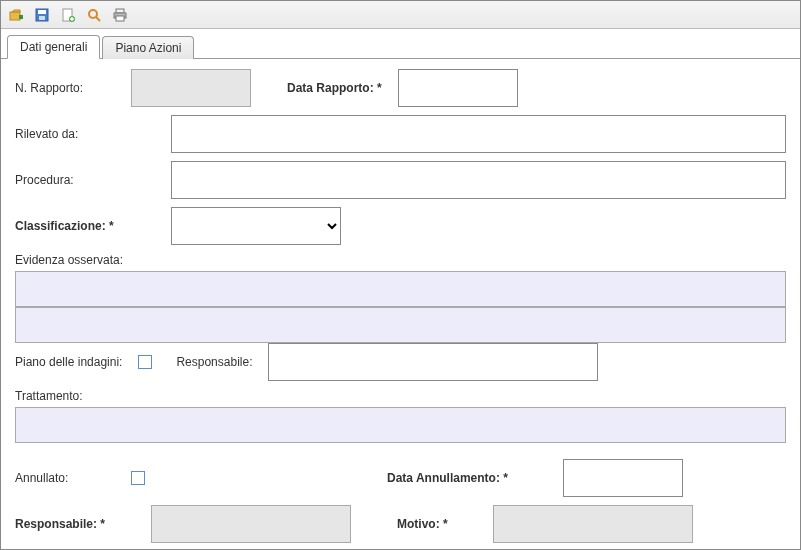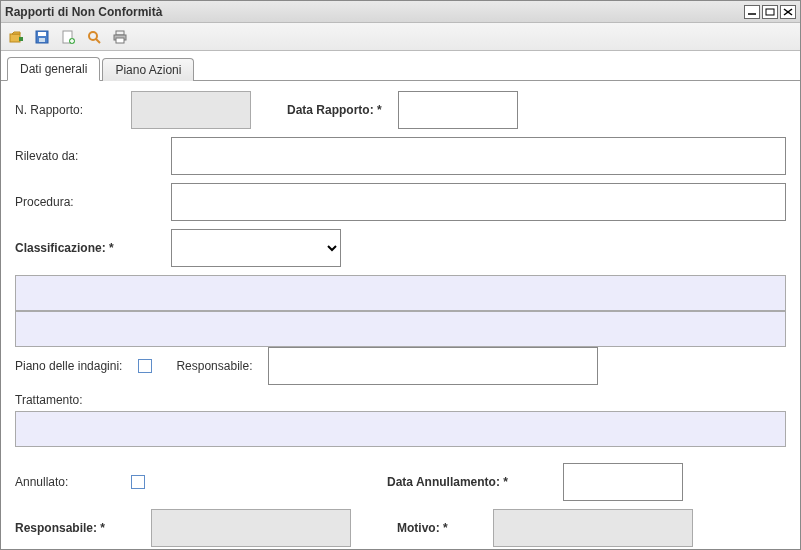--- a/index.html
+++ b/index.html
@@ -142,39 +142,20 @@
   }
   .w-120 { width: 120px; }
   .w-170 { width: 170px; }
   .w-full { flex: 1; }
 </style>
 </head>
 <body>
 
 <div class="window">
 
-  <div class="titlebar">
-    <span class="title">Rapporti di Non Conformità</span>
-    <div class="winbtn">
-      <svg width="10" height="8" viewBox="0 0 10 8">
-          <line x1="1" y1="6" x2="9" y2="6" stroke="#000" stroke-width="1.5"></line>
-        </svg>
-    </div>
-    <div class="winbtn">
-      <svg width="10" height="8" viewBox="0 0 10 8">
-          <rect x="1" y="1" width="8" height="6" fill="none" stroke="#000" stroke-width="1"></rect>
-        </svg>
-    </div>
-    <div class="winbtn">
-      <svg width="10" height="8" viewBox="0 0 10 8">
-          <line x1="1" y1="1" x2="9" y2="7" stroke="#000" stroke-width="1.5"></line>
-          <line x1="9" y1="1" x2="1" y2="7" stroke="#000" stroke-width="1.5"></line>
-        </svg>
-    </div>
-  </div>
 
   <div class="toolbar">
     <div class="tbtn">
       <svg width="16" height="16" viewBox="0 0 16 16">
           <rect x="2" y="5" width="10" height="8" fill="#e8b84a" stroke="#bb8a1e"></rect>
           <polygon points="4,5 6,3 12,3 12,5" fill="#e8b84a" stroke="#bb8a1e"></polygon>
           <rect x="11" y="8" width="4" height="4" fill="#3c8f3c"></rect>
         </svg>
     </div>
     <div class="tbtn">
@@ -230,20 +211,21 @@
       <span class="label" style="width:140px">Procedura:</span>
       <input class="text w-full" value="" style="">
     </div>
     <div class="row">
       <span class="label bold" style="width:140px">Classificazione: *</span>
       <select class="sel w-170">
         <option>Lieve</option>
       </select>
     </div>
 
+    <div class="section-label">Evidenza osservata:</div>
     <div class="textarea" contenteditable="true" style=""></div>
 
     <div class="textarea" contenteditable="true" style=""></div>
 
     <div class="row" style="">
       <span class="label">Piano delle indagini:</span>
       <span class="chk"></span>
       <span class="label" style="margin-left:8px">Responsabile:</span>
       <input class="text" style="width: 330px;" value="">
     </div>

